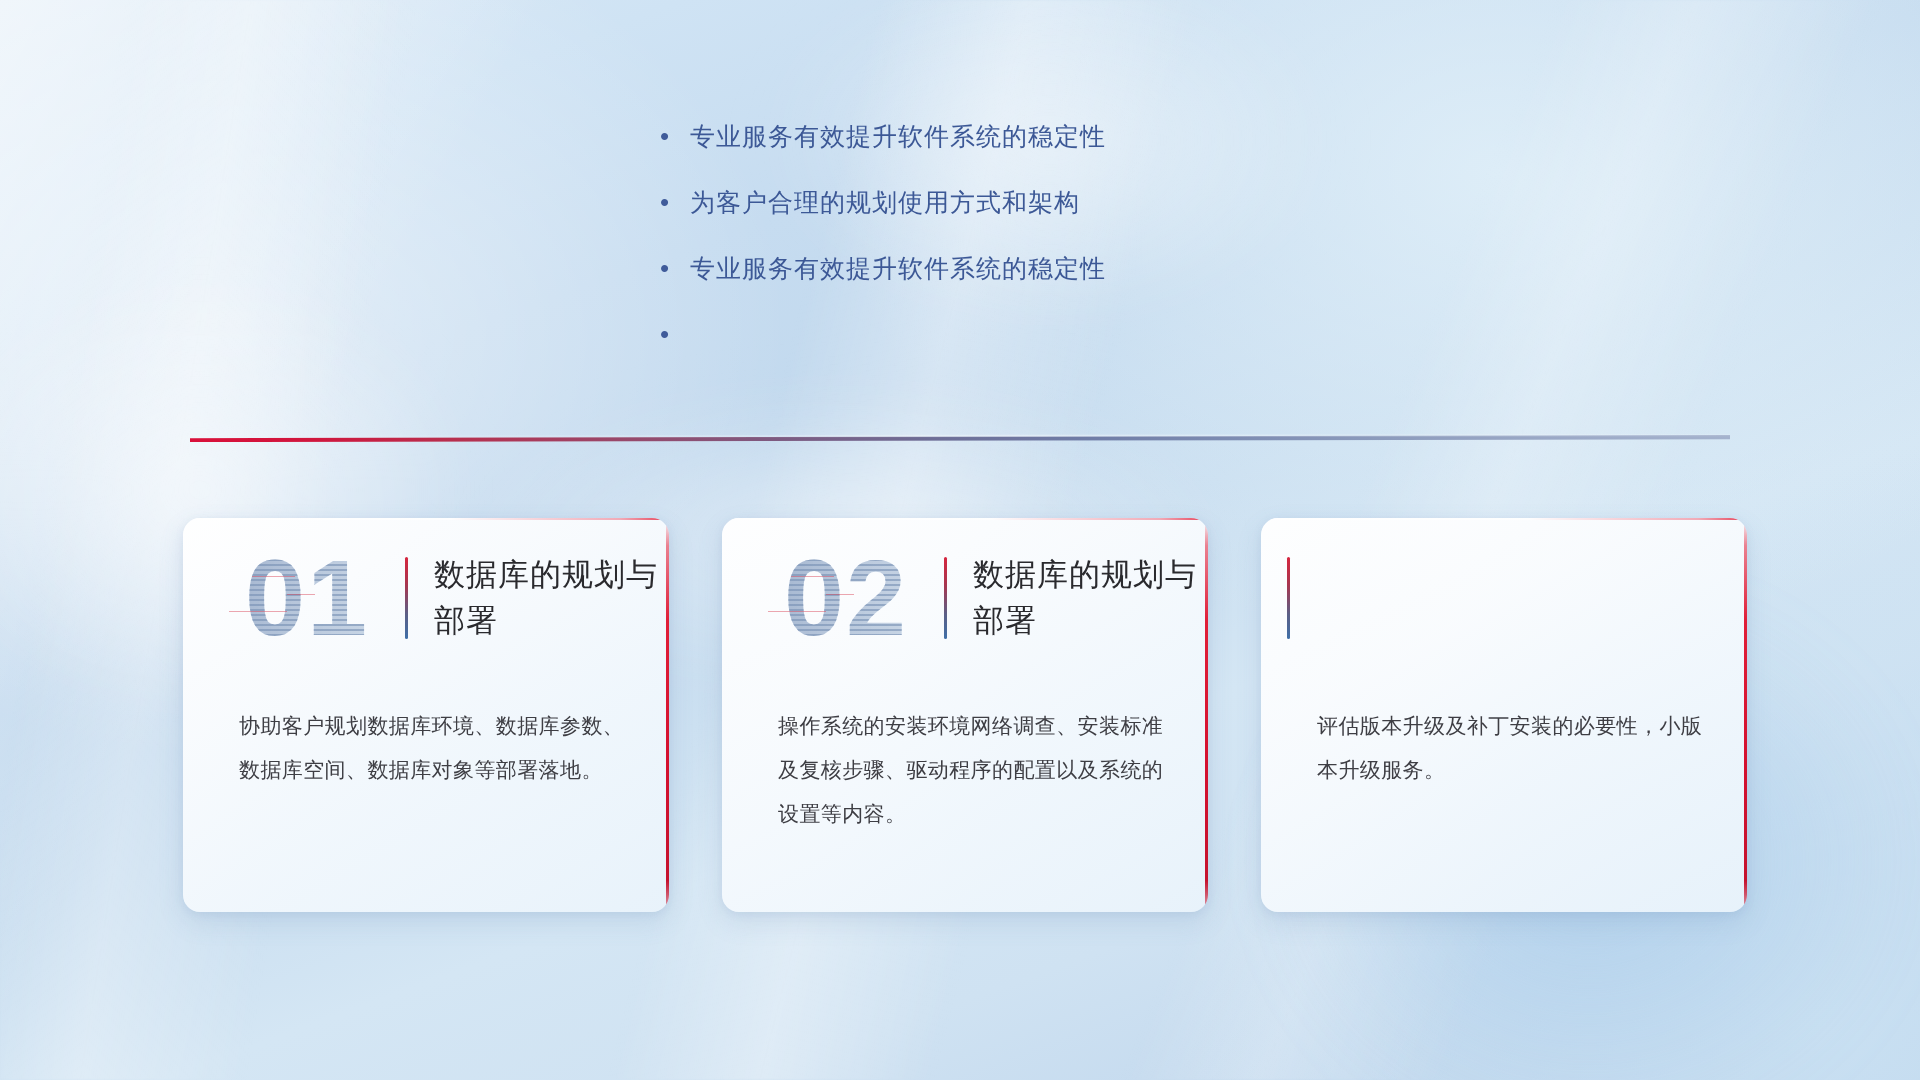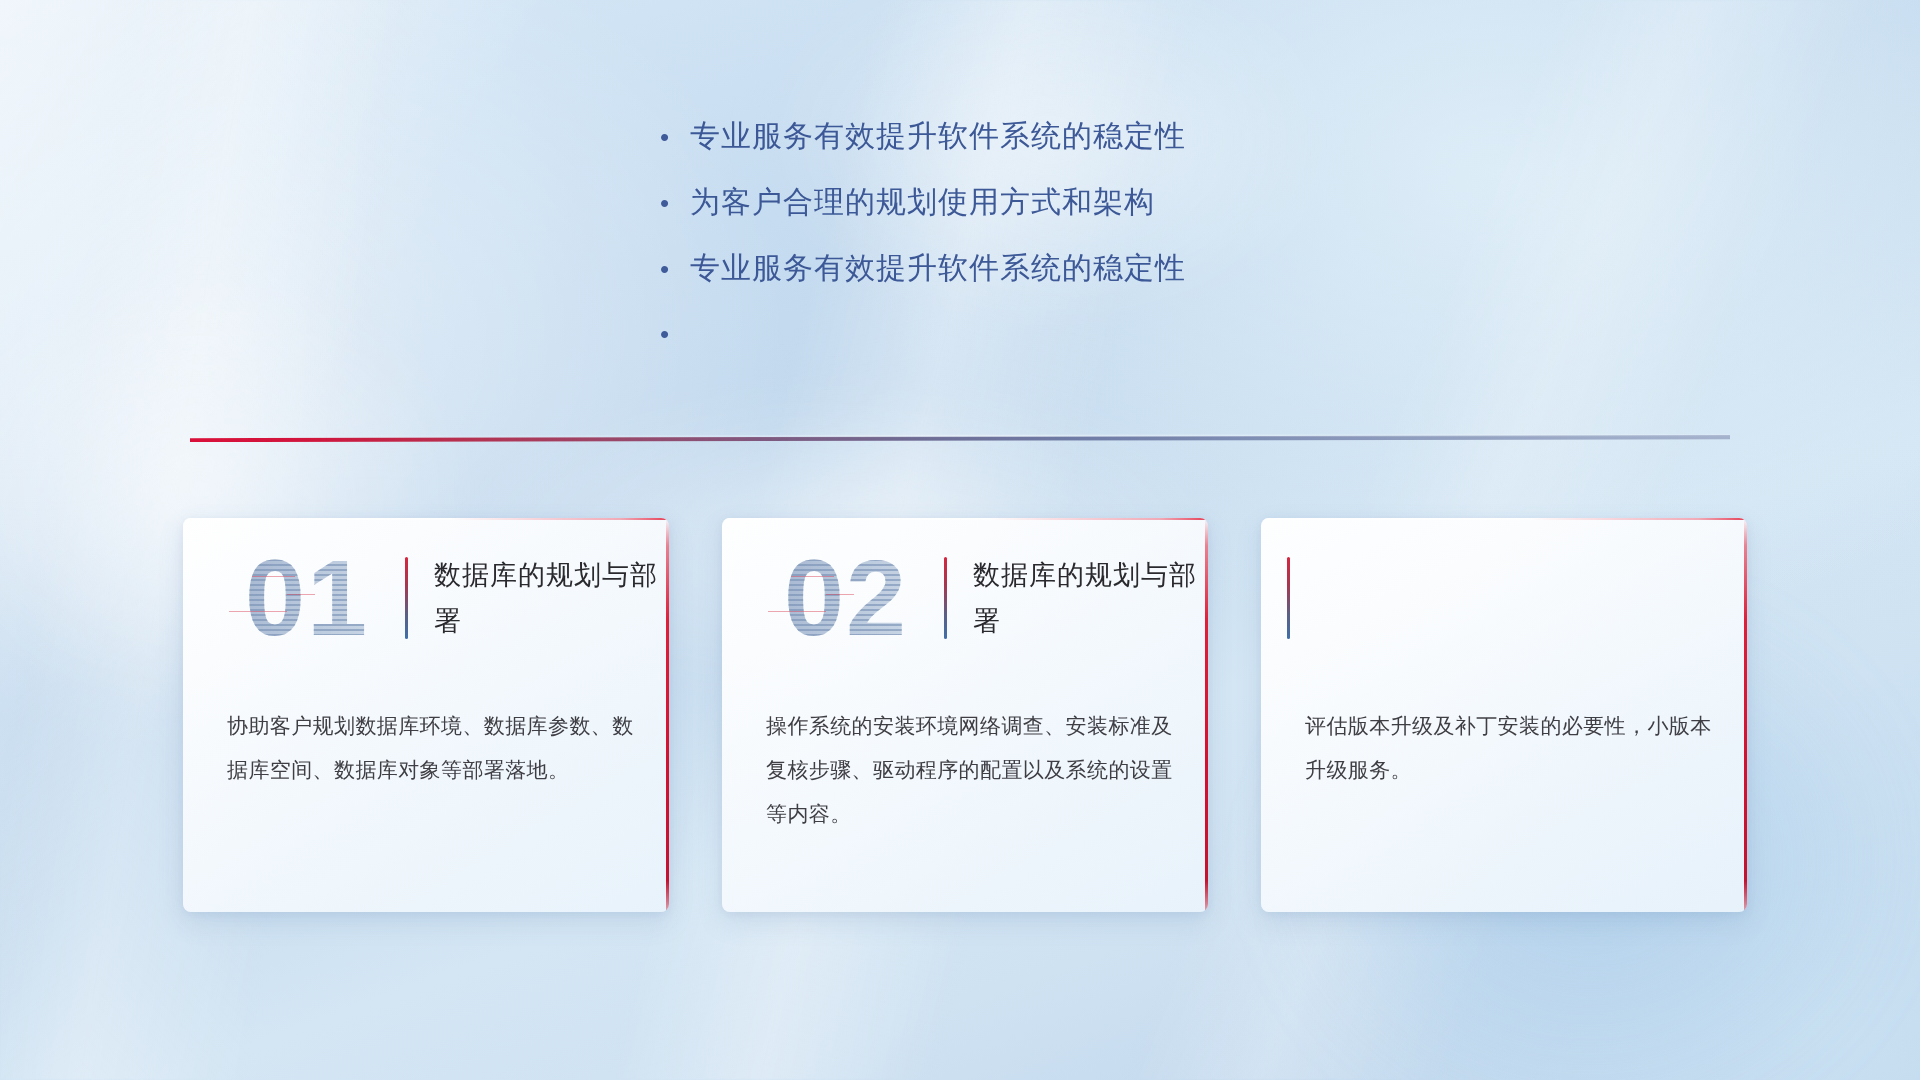--- a/index.html
+++ b/index.html
@@ -88,21 +88,21 @@
   }
   .bullet-dot {
     width: 30px;
     flex: 0 0 30px;
     color: #3f5b9a;
     font-size: 26px;
     line-height: 40px;
     text-align: left;
   }
   .bullet-text {
-    font-size: 30px;
+    font-size: 25px;
     line-height: 40px;
     letter-spacing: 1px;
     color: #3c5896;
     font-weight: 500;
     white-space: nowrap;
   }
 
   
   #divider-wrap {
     position: absolute;
@@ -145,21 +145,21 @@
     left: 183px;
     top: 518px;
     width: 1565px;
     display: flex;
     gap: 53px;
   }
   .card {
     position: relative;
     width: 486px;
     height: 394px;
-    border-radius: 8px;
+    border-radius: 17px;
     background: linear-gradient(150deg,
         rgba(255,255,255,0.97) 0%,
         rgba(250,252,254,0.96) 32%,
         rgba(242,248,253,0.95) 62%,
         rgba(233,243,251,0.95) 100%);
     box-shadow:
       0 10px 26px rgba(95,130,175,0.16),
       0 2px 8px rgba(95,130,175,0.10);
     overflow: hidden;
   }
@@ -228,29 +228,29 @@
 
   .card-bar {
     width: 3px;
     flex: 0 0 3px;
     height: 82px;
     margin-right: 26px;
     background: linear-gradient(180deg, #d6263f 0%, #a8364f 34%, #5b5f86 70%, #3f6fa8 100%);
     border-radius: 2px;
   }
   .card-title {
-    font-size: 27px;
+    font-size: 31px;
     line-height: 46px;
     color: #2a2a2e;
     font-weight: 500;
     letter-spacing: 1px;
     max-width: 230px;
   }
   .card-body {
-    padding: 26px 34px 0 44px;
+    padding: 26px 34px 0 56px;
     font-size: 21px;
     line-height: 44px;
     color: #3e3e44;
     letter-spacing: 0.4px;
   }
 </style>
 </head>
 <body>
 
 <div id="stage">

